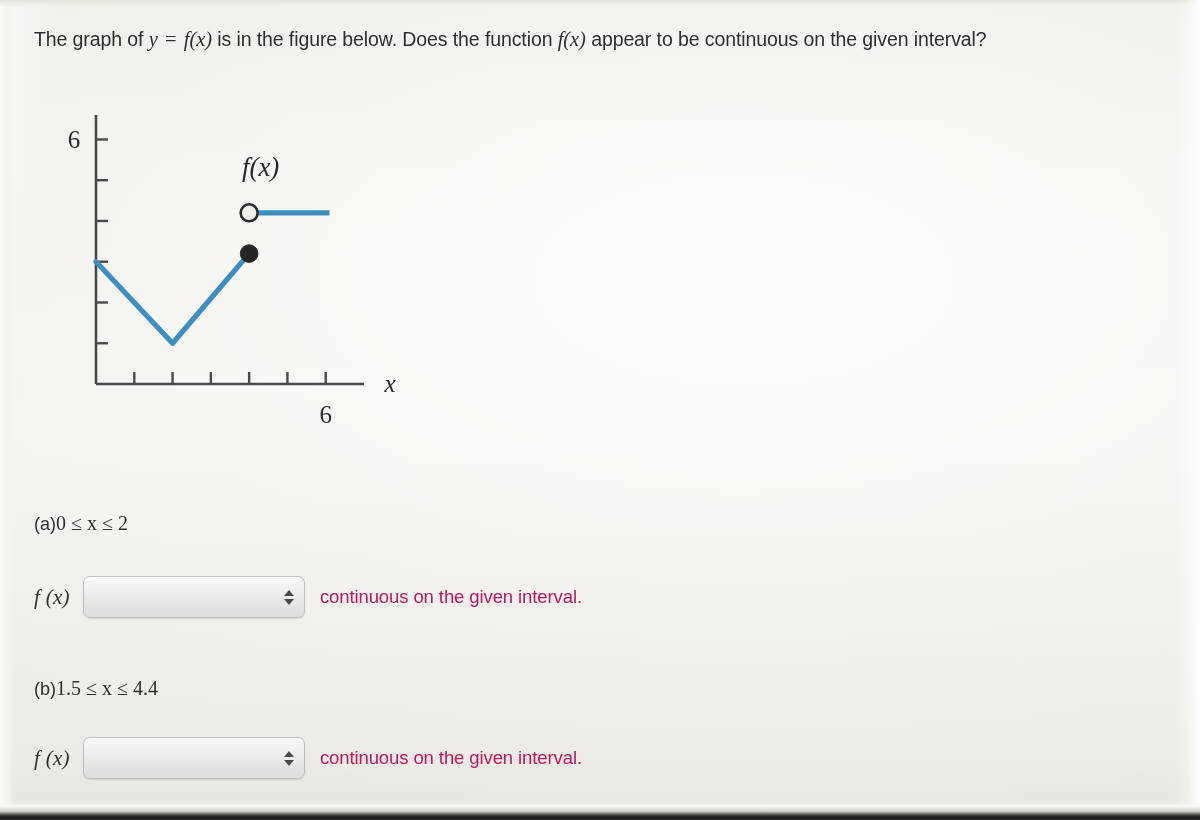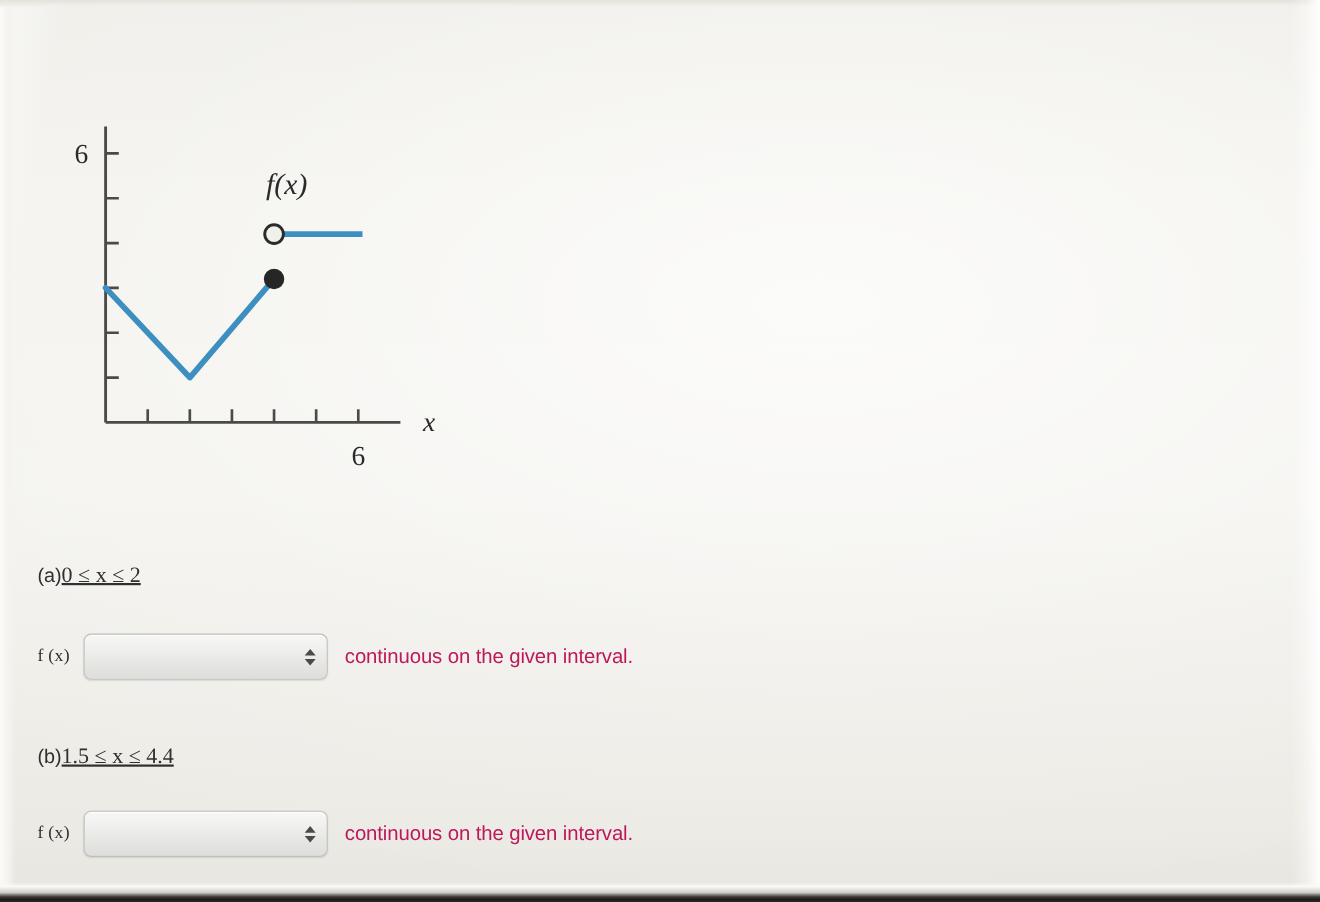--- a/index.html
+++ b/index.html
@@ -93,36 +93,36 @@
   .part-label {
     position: absolute;
     font-size: 19px;
     color: #2f2f2f;
     white-space: nowrap;
   }
   .part-label .ineq {
     font-family: "Liberation Serif", serif;
     font-style: normal;
     font-size: 20px;
-    text-decoration: underline;
   }
   .part-tag {
     font-family: "Liberation Sans", sans-serif;
     font-size: 18px;
   }
 
   .answer-row {
     position: absolute;
     display: flex;
     align-items: center;
     white-space: nowrap;
   }
   .fx-label {
     font-family: "Liberation Serif", serif;
-    font-size: 16px;
+    font-style: italic;
+    font-size: 21px;
     color: #2f2f2f;
     margin-right: 13px;
     letter-spacing: 0.3px;
   }
   .dropdown {
     position: relative;
     width: 222px;
     height: 42px;
     border-radius: 7px;
     border: 1px solid #bfbfbc;
@@ -172,20 +172,29 @@
 <body>
 
 <div id="page"></div>
 <div id="left-edge"></div>
 <div id="top-edge"></div>
 <div id="right-edge"></div>
 <div id="bottom-shadow"></div>
 
 <div id="content">
 
+  <div id="prompt">
+    <span>The graph of</span>
+    <span class="mi">y</span>
+    <span class="mop">=</span>
+    <span class="mi">f</span><span class="mi">(x)</span>
+    <span>is in the figure below. Does the function</span>
+    <span class="mi">f</span><span class="mi">(x)</span>
+    <span>appear to be continuous on the given interval?</span>
+  </div>
 
   <div id="figure">
     <svg width="420" height="350" viewBox="0 0 420 350" xmlns="http://www.w3.org/2000/svg">
 
       <g>
 
         <line id="y-axis" x1="66" y1="20" x2="66" y2="289" stroke="#4a4a48" stroke-width="2.6"></line>
 
         <line id="x-axis" x1="66" y1="289" x2="334" y2="289" stroke="#4a4a48" stroke-width="2.6"></line>
       </g>

